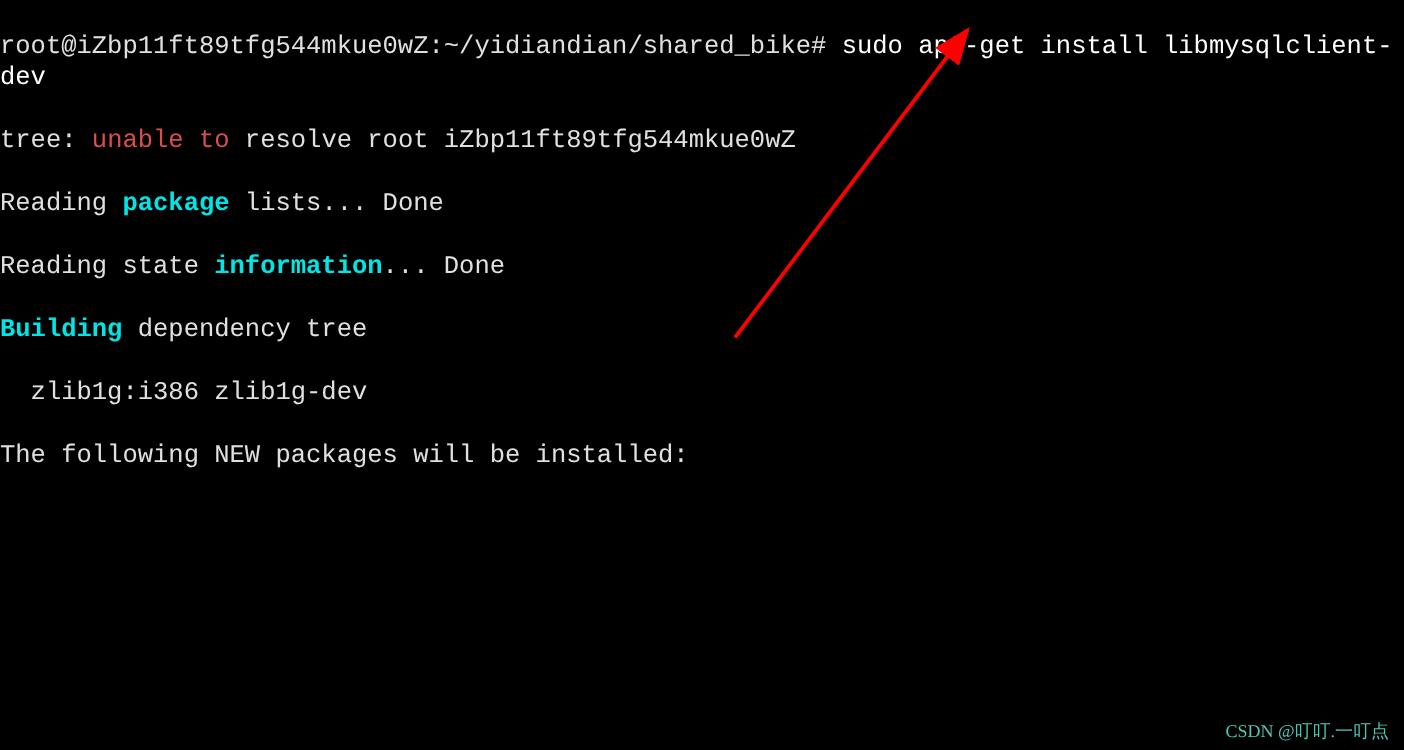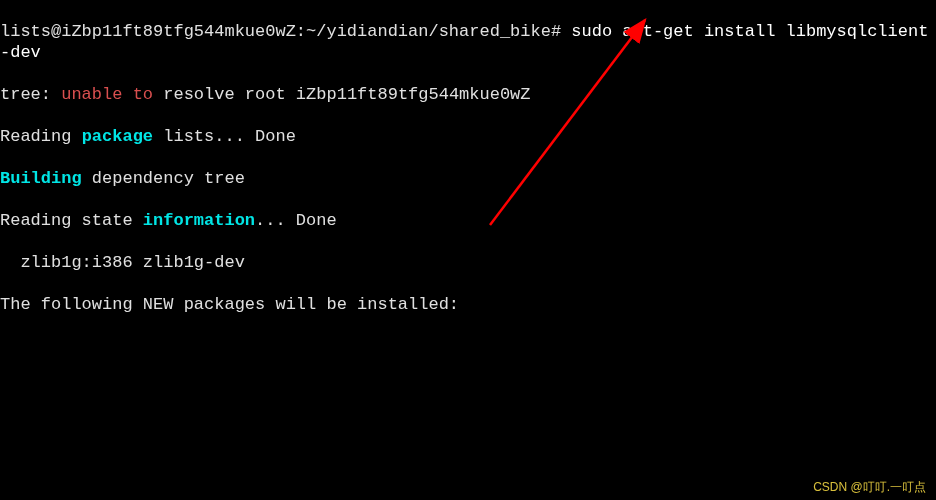--- a/index.html
+++ b/index.html
@@ -33,35 +33,35 @@
     left: 470px;
     top: 5px;
     width: 260px;
     height: 230px;
     pointer-events: none;
   }
   .watermark {
     position: absolute;
     right: 10px;
     bottom: 2px;
-    font-family: Liberation Sans, sans-serif;
+    font-family: Liberation Serif, serif;
     font-size: 12px;
-    color: #fde047;
+    color: #5eead4;
     opacity: 0.85;
   }
 </style>
 </head>
 <body>
 
 <div class="terminal">
-<span class="line"><span>lists@iZbp11ft89tfg544mkue0wZ:~/yidiandian/shared_bike#</span><span class="white"> sudo apt-get install libmysqlclient-dev</span></span>
+<span class="line"><span>root@iZbp11ft89tfg544mkue0wZ:~/yidiandian/shared_bike#</span><span class="white"> sudo apt-get install libmysqlclient-dev</span></span>
 <span class="line"><span>tree: </span><span class="red">unable to</span><span> resolve root iZbp11ft89tfg544mkue0wZ</span></span>
 <span class="line"><span>Reading </span><span class="cyan">package</span><span> lists... Done</span></span>
+<span class="line"><span>Reading state </span><span class="cyan">information</span><span>... Done</span></span>
 <span class="line"><span class="cyan">Building</span><span> dependency tree</span></span>
-<span class="line"><span>Reading state </span><span class="cyan">information</span><span>... Done</span></span>
 <span class="line">  zlib1g:i386 zlib1g-dev</span>
 <span class="line">The following NEW packages will be installed:</span>
 
 
 
 
 
 
 
 

